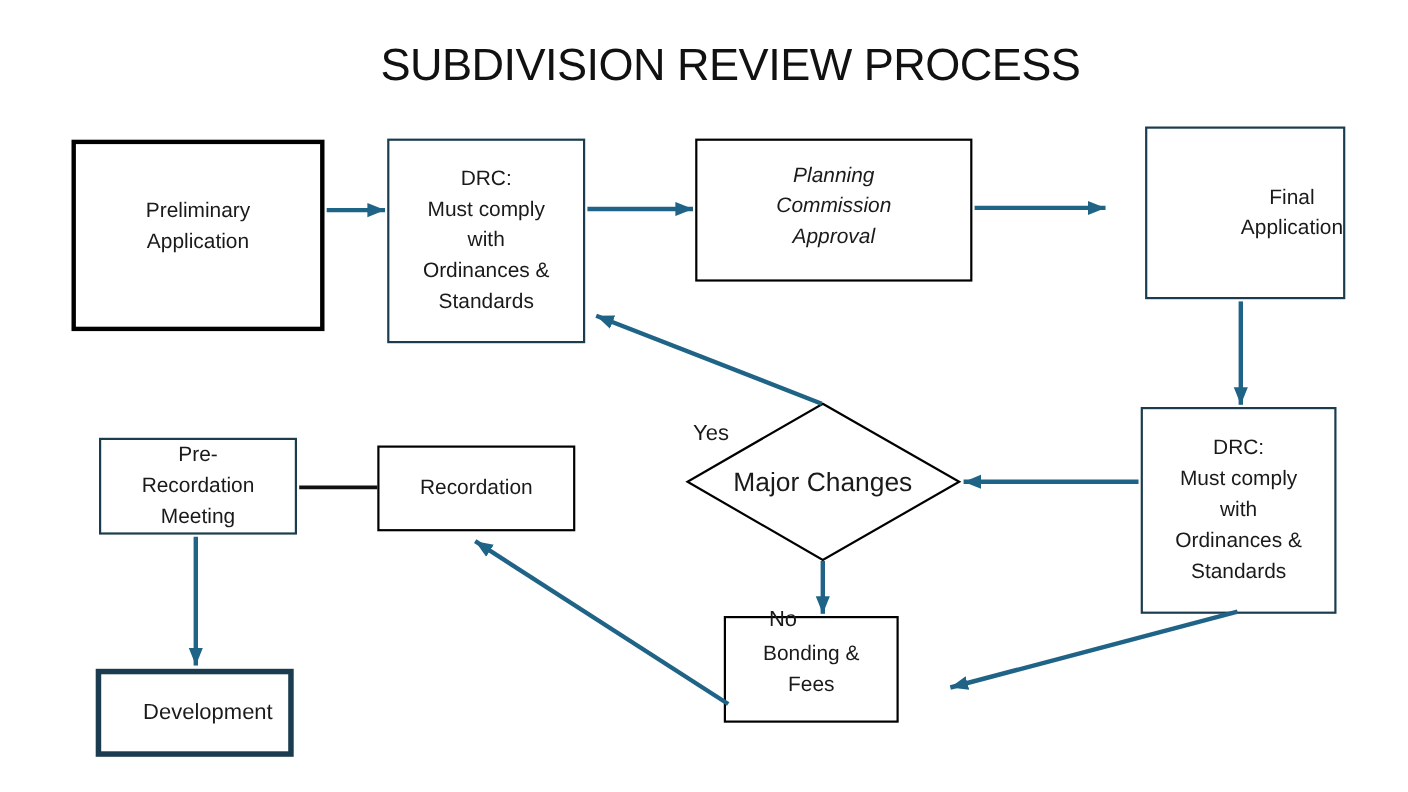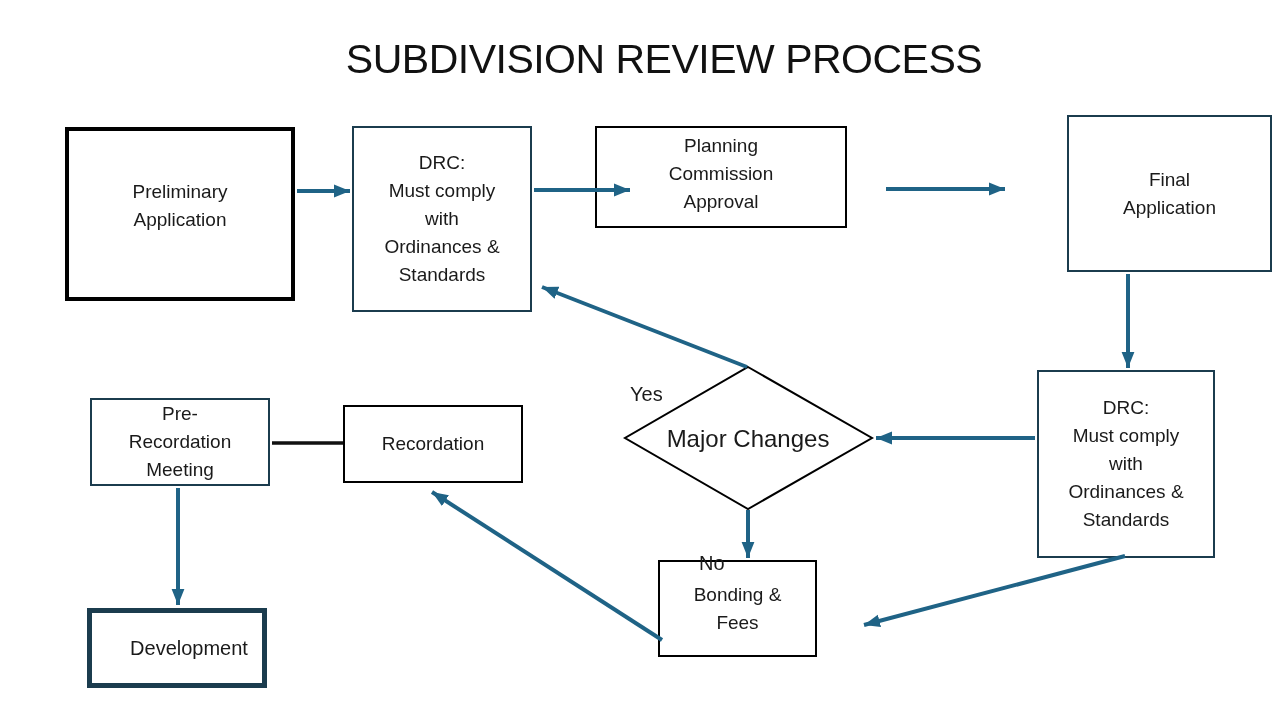--- a/index.html
+++ b/index.html
@@ -27,22 +27,22 @@
     box-sizing:border-box;z-index:1;
   }
   .node .lbl{white-space:pre-line;}
   .b-black{border:2.5px solid var(--box-black);}
   .b-black-thick{border:4px solid var(--box-black);}
   .b-teal{border:2.5px solid var(--box-teal);}
   .b-teal-thick{border:5px solid var(--box-teal);padding-left:24px;}
 
   .n-preliminary{left:65px;top:127px;width:230px;height:174px;padding-bottom:16px;}
   .n-drc-top{left:352px;top:126px;width:180px;height:186px;}
-  .n-planning{left:595px;top:126px;width:252px;height:102px;padding-bottom:6px;}
-  .n-final{left:1067px;top:115px;width:205px;height:157px;}
+  .n-planning{left:632px;top:126px;width:252px;height:130px;padding-bottom:6px;font-style:italic;}
+  .n-final{left:1041px;top:115px;width:182px;height:157px;justify-content:flex-end;}
   .n-drc-right{left:1037px;top:370px;width:178px;height:188px;}
   .n-bonding{left:658px;top:560px;width:159px;height:97px;}
   .n-recordation{left:343px;top:405px;width:180px;height:78px;}
   .n-precon{left:90px;top:398px;width:180px;height:88px;}
   .n-development{left:87px;top:608px;width:180px;height:80px;font-size:20px;}
 
   .overlay{position:absolute;left:0;top:0;width:1280px;height:720px;z-index:2;pointer-events:none;}
   .connector{stroke:var(--arrow-color);stroke-width:4;fill:none;}
   .connector-plain{stroke:var(--connector-black);stroke-width:3.5;fill:none;}
   .diamond-shape{fill:#ffffff;stroke:#000000;stroke-width:2;}

